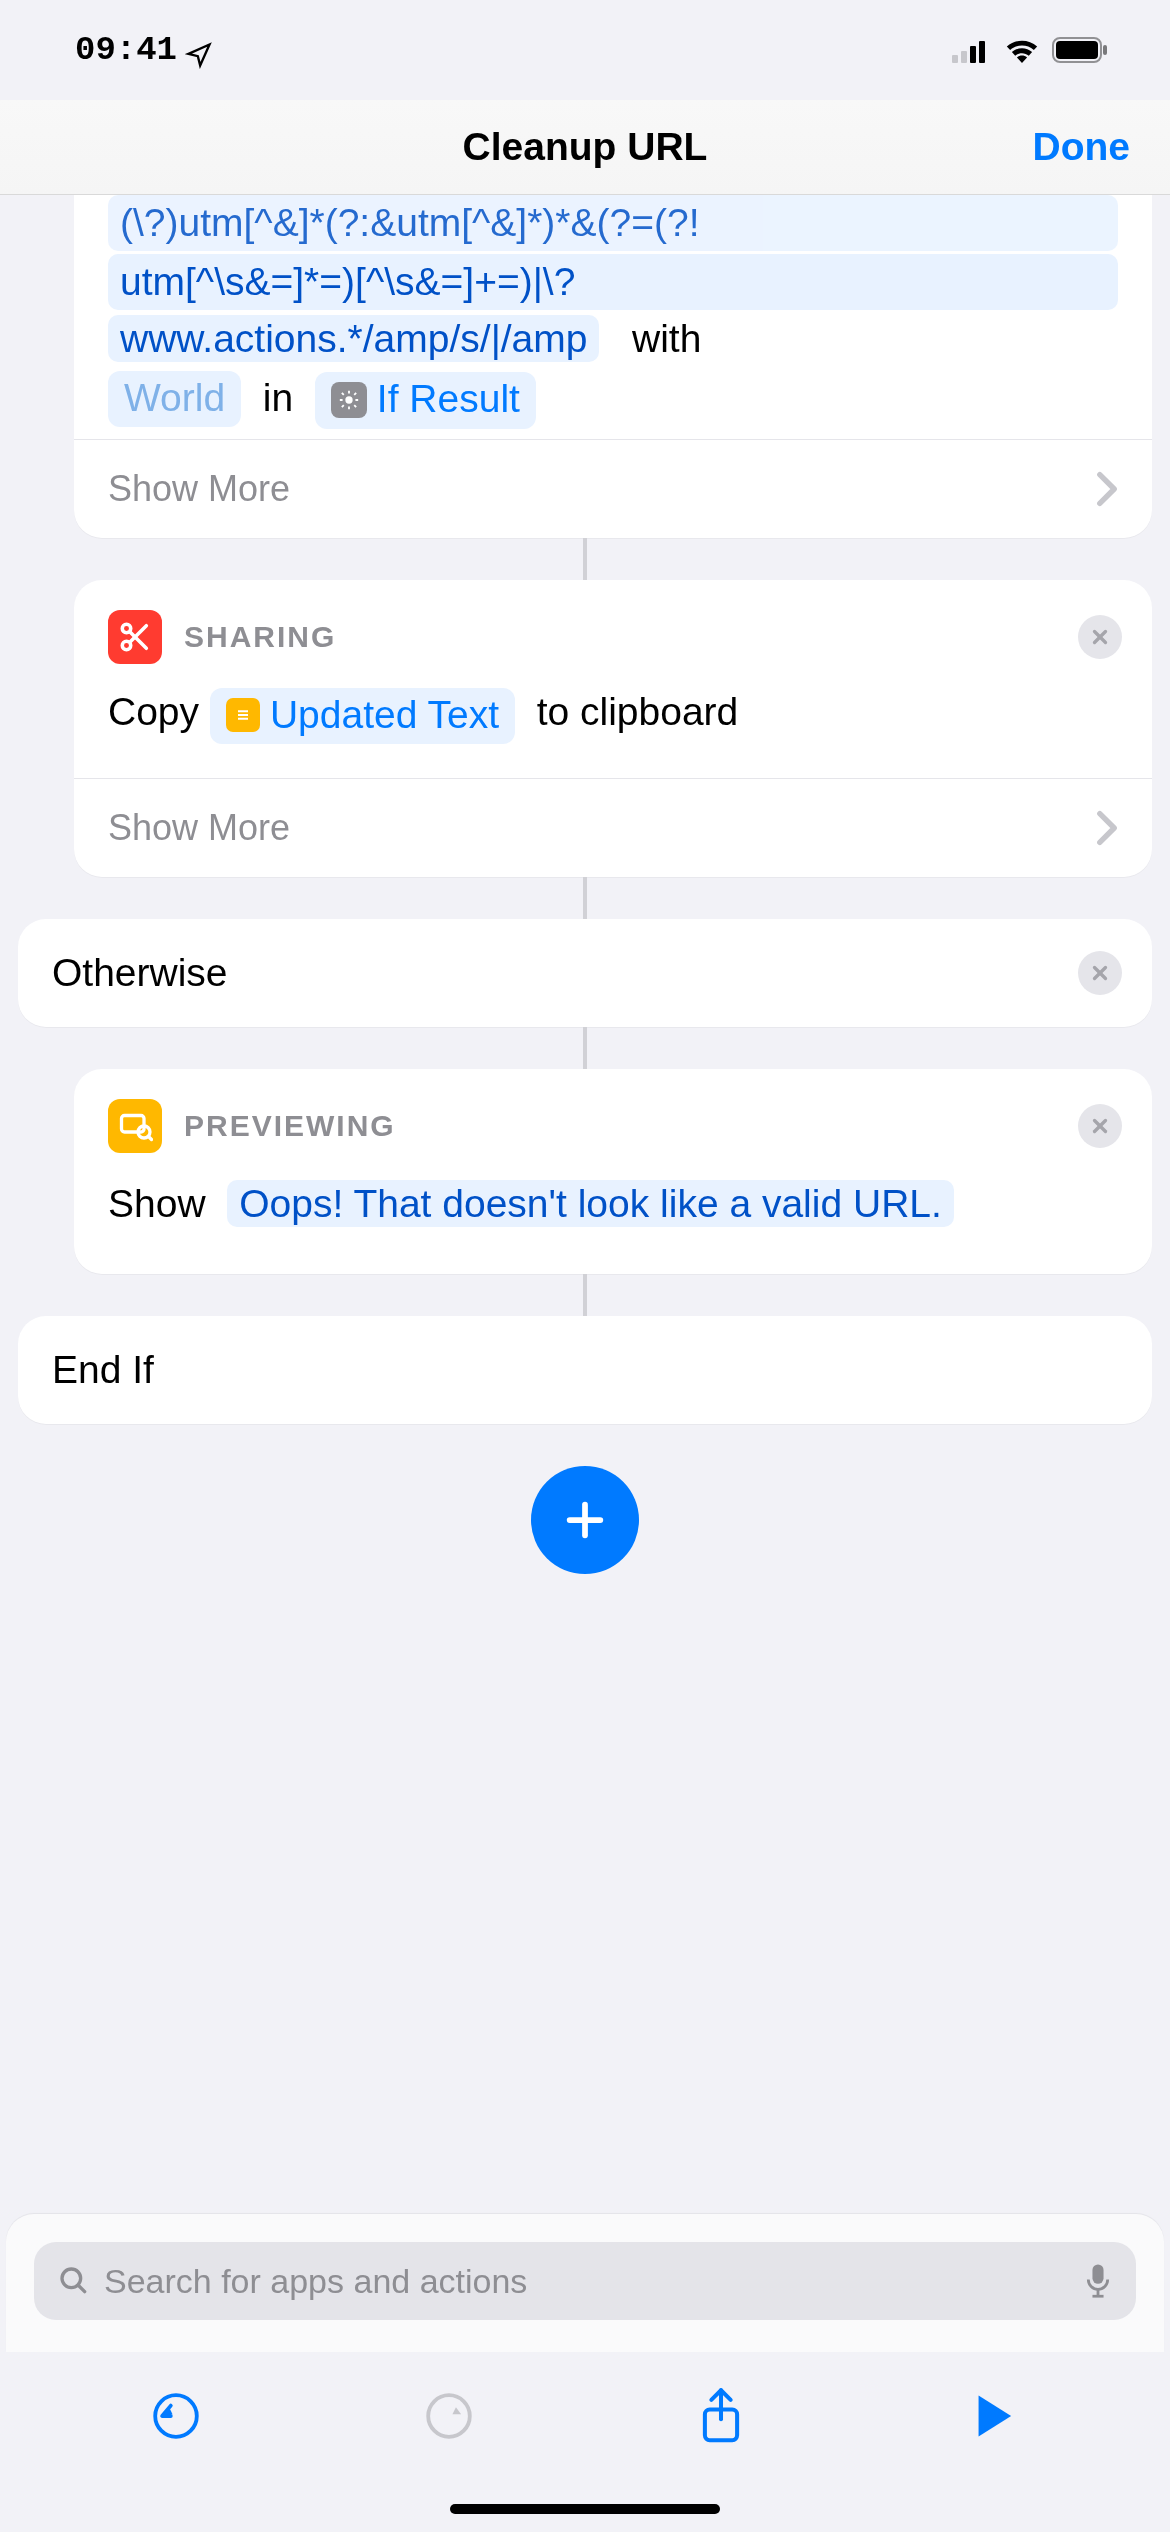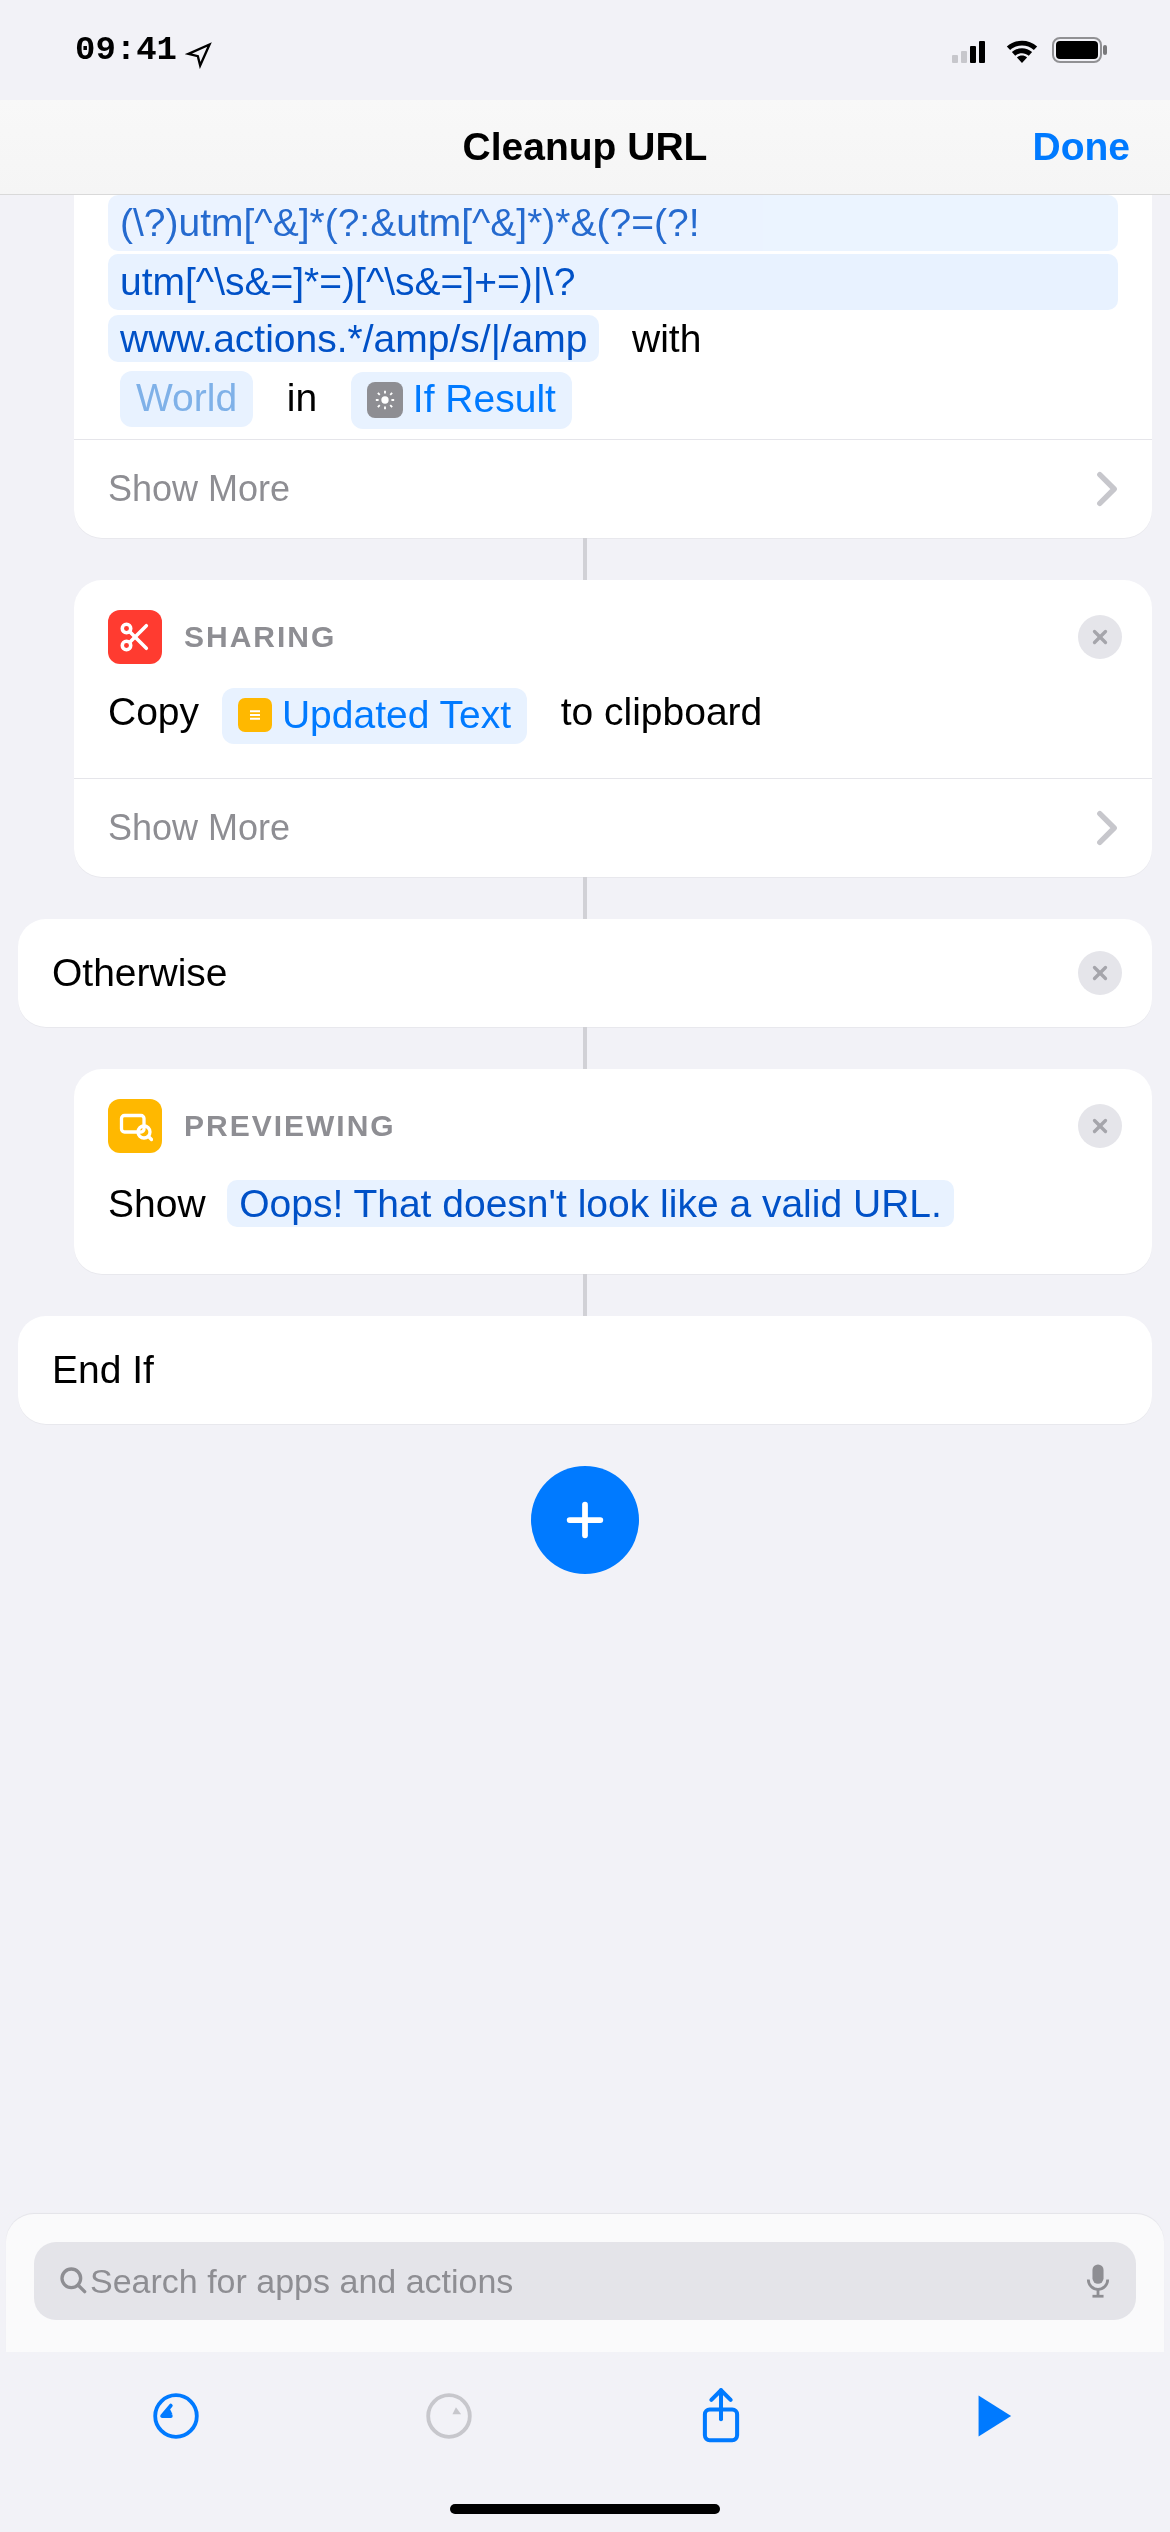--- a/index.html
+++ b/index.html
@@ -127,21 +127,21 @@
 .blue-text { color: #0051c7; }
 .regex-bg { background: #e8f2ff; border-radius: 10px; padding: 2px 12px; }
 
 .token {
   display: inline-flex;
   align-items: center;
   background: #e8f2ff;
   color: #007aff;
   border-radius: 12px;
   padding: 1px 16px 3px 16px;
-  margin: 0 12px;
+  margin: 0 0;
   font-weight: 400;
 }
 .token-icon {
   width: 34px; height: 34px;
   margin-right: 10px;
   display: inline-flex;
   align-items: center;
   justify-content: center;
 }
 .token-result-icon {
@@ -191,20 +191,21 @@
   padding: 28px 28px 32px 28px;
   box-shadow: 0 -1px 1px rgba(0,0,0,0.06);
 }
 .search-field {
   background: #e4e4e9;
   border-radius: 22px;
   height: 78px;
   display: flex;
   align-items: center;
   padding: 0 24px;
+  gap: 14px;
 }
 .search-field input {
   flex: 1;
   border: none;
   background: transparent;
   font-size: 34px;
   color: #8e8e93;
   outline: none;
 }
 .search-field input::placeholder { color: #8e8e93; }

